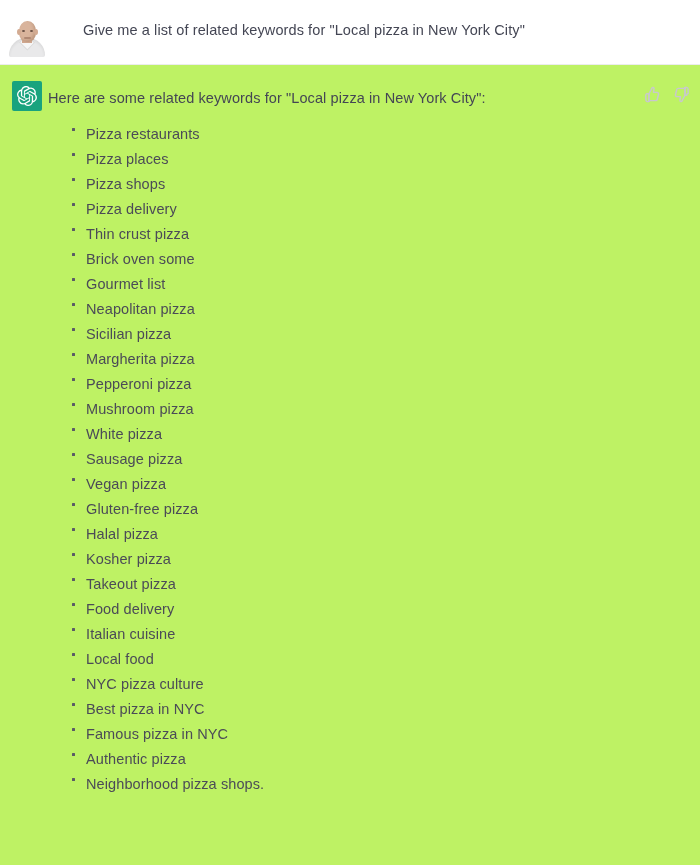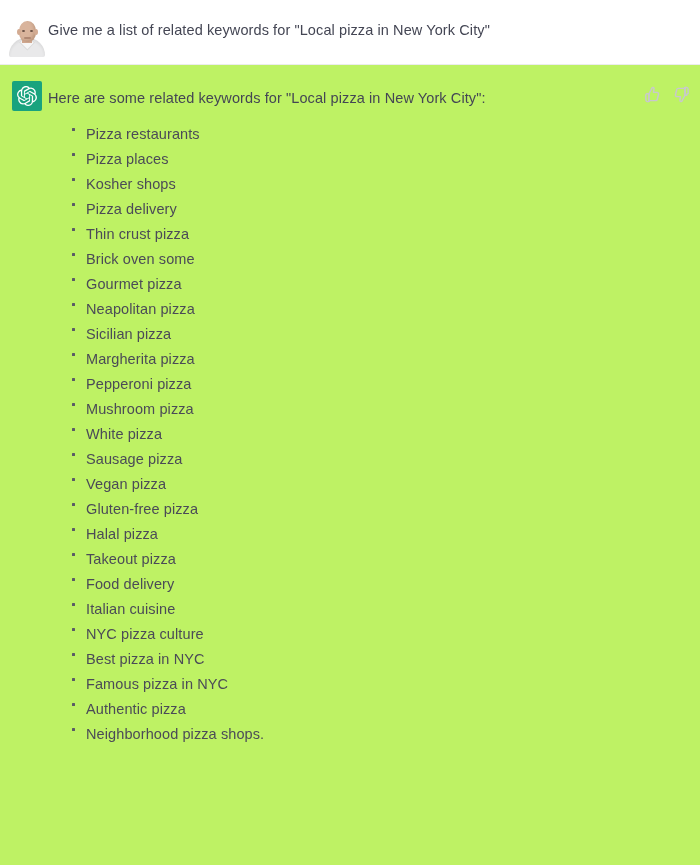--- a/index.html
+++ b/index.html
@@ -162,21 +162,21 @@
   }
 
   .msg-text {
     font-size: 14.5px;
     line-height: 20px;
     color: #444654;
     letter-spacing: 0.1px;
     margin: 0;
     padding-top: 2px;
   }
-  .turn-user .msg-text { padding-top: 7px; }
+  .turn-user .msg-text { padding-top: 7px; margin-left: 35px; }
   .turn-assistant .assistant-heading { padding-top: 7px; }
 
   .keyword-list {
     list-style: none;
     margin: 14px 0 4px 0;
     padding: 0 0 0 22px;
   }
   .keyword-list li {
     position: relative;
     font-size: 14.5px;
@@ -248,38 +248,40 @@
         </svg>
       </div>
     </div>
 
     <div class="msg-col">
       <p class="msg-text assistant-heading">Here are some related keywords for "Local pizza in New York City":</p>
 
       <ul class="keyword-list">
         <li><span class="bullet"></span><span>Pizza restaurants</span></li>
         <li><span class="bullet"></span><span>Pizza places</span></li>
-        <li><span class="bullet"></span><span>Kosher shops</span></li>
+        <li><span class="bullet"></span><span>Pizza shops</span></li>
         <li><span class="bullet"></span><span>Pizza delivery</span></li>
         <li><span class="bullet"></span><span>Thin crust pizza</span></li>
         <li><span class="bullet"></span><span>Brick oven some</span></li>
-        <li><span class="bullet"></span><span>Gourmet pizza</span></li>
+        <li><span class="bullet"></span><span>Gourmet list</span></li>
         <li><span class="bullet"></span><span>Neapolitan pizza</span></li>
         <li><span class="bullet"></span><span>Sicilian pizza</span></li>
         <li><span class="bullet"></span><span>Margherita pizza</span></li>
         <li><span class="bullet"></span><span>Pepperoni pizza</span></li>
         <li><span class="bullet"></span><span>Mushroom pizza</span></li>
         <li><span class="bullet"></span><span>White pizza</span></li>
         <li><span class="bullet"></span><span>Sausage pizza</span></li>
         <li><span class="bullet"></span><span>Vegan pizza</span></li>
         <li><span class="bullet"></span><span>Gluten-free pizza</span></li>
         <li><span class="bullet"></span><span>Halal pizza</span></li>
+        <li><span class="bullet"></span><span>Kosher pizza</span></li>
         <li><span class="bullet"></span><span>Takeout pizza</span></li>
         <li><span class="bullet"></span><span>Food delivery</span></li>
         <li><span class="bullet"></span><span>Italian cuisine</span></li>
+        <li><span class="bullet"></span><span>Local food</span></li>
         <li><span class="bullet"></span><span>NYC pizza culture</span></li>
         <li><span class="bullet"></span><span>Best pizza in NYC</span></li>
         <li><span class="bullet"></span><span>Famous pizza in NYC</span></li>
         <li><span class="bullet"></span><span>Authentic pizza</span></li>
         <li><span class="bullet"></span><span>Neighborhood pizza shops.</span></li>
       </ul>
     </div>
 
     <div class="feedback-actions">
       <button class="icon-btn" aria-label="thumbs up">

